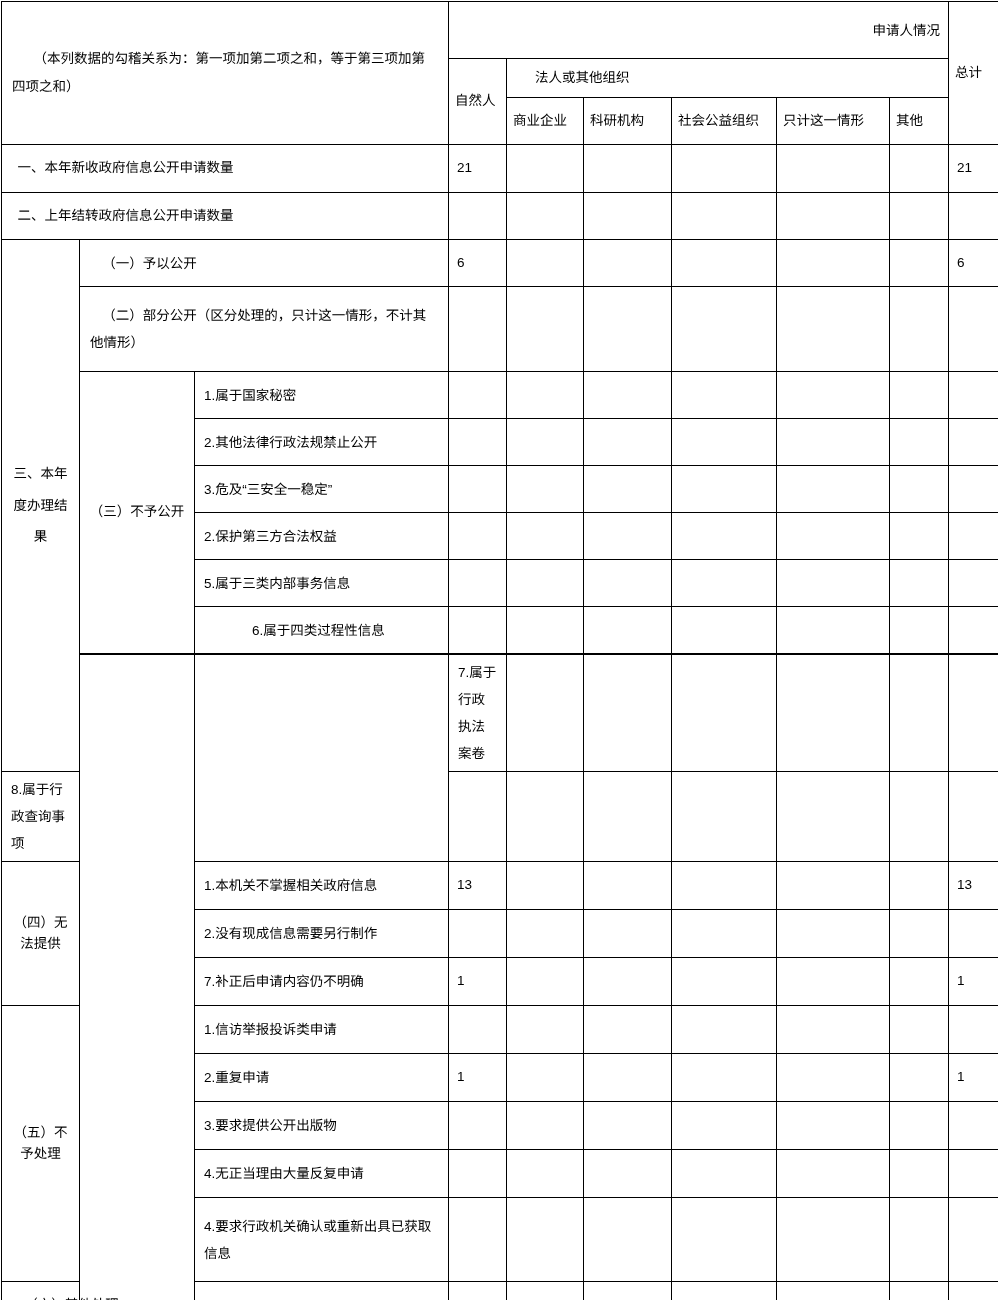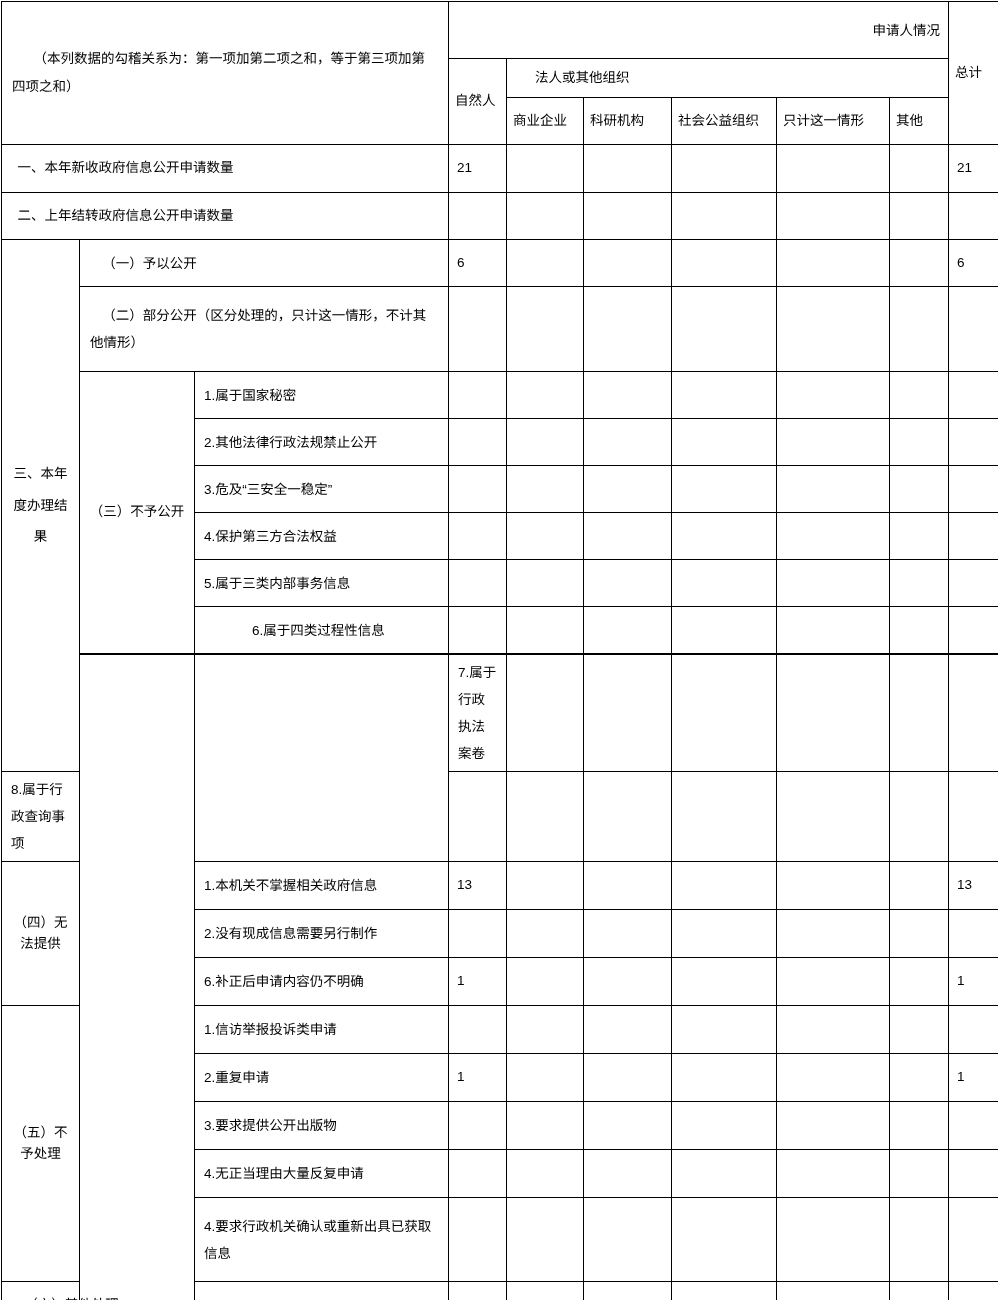--- a/index.html
+++ b/index.html
@@ -346,21 +346,21 @@
     <td class="vmid">
             <span class="cx-num"></span>
           </td>
     <td class="vmid">
             <span class="cx-num"></span>
           </td>
   </tr>
 
   <tr>
     <td style="height:46px" class="vmid">
-      <span class="cx-l3">4.保护第三方合法权益</span>
+      <span class="cx-l3">2.保护第三方合法权益</span>
     </td>
     <td class="vmid">
             <span class="cx-num"></span>
           </td>
     <td class="vmid">
             <span class="cx-num"></span>
           </td>
     <td class="vmid">
             <span class="cx-num"></span>
           </td>
@@ -542,21 +542,21 @@
     <td class="vmid">
             <span class="cx-num"></span>
           </td>
     <td class="vmid">
             <span class="cx-num"></span>
           </td>
   </tr>
 
   <tr>
     <td style="height:47px" class="vmid">
-      <span class="cx-l3">6.补正后申请内容仍不明确</span>
+      <span class="cx-l3">7.补正后申请内容仍不明确</span>
     </td>
     <td class="vmid">
             <span class="cx-num">1</span>
           </td>
     <td class="vmid">
             <span class="cx-num"></span>
           </td>
     <td class="vmid">
             <span class="cx-num"></span>
           </td>

